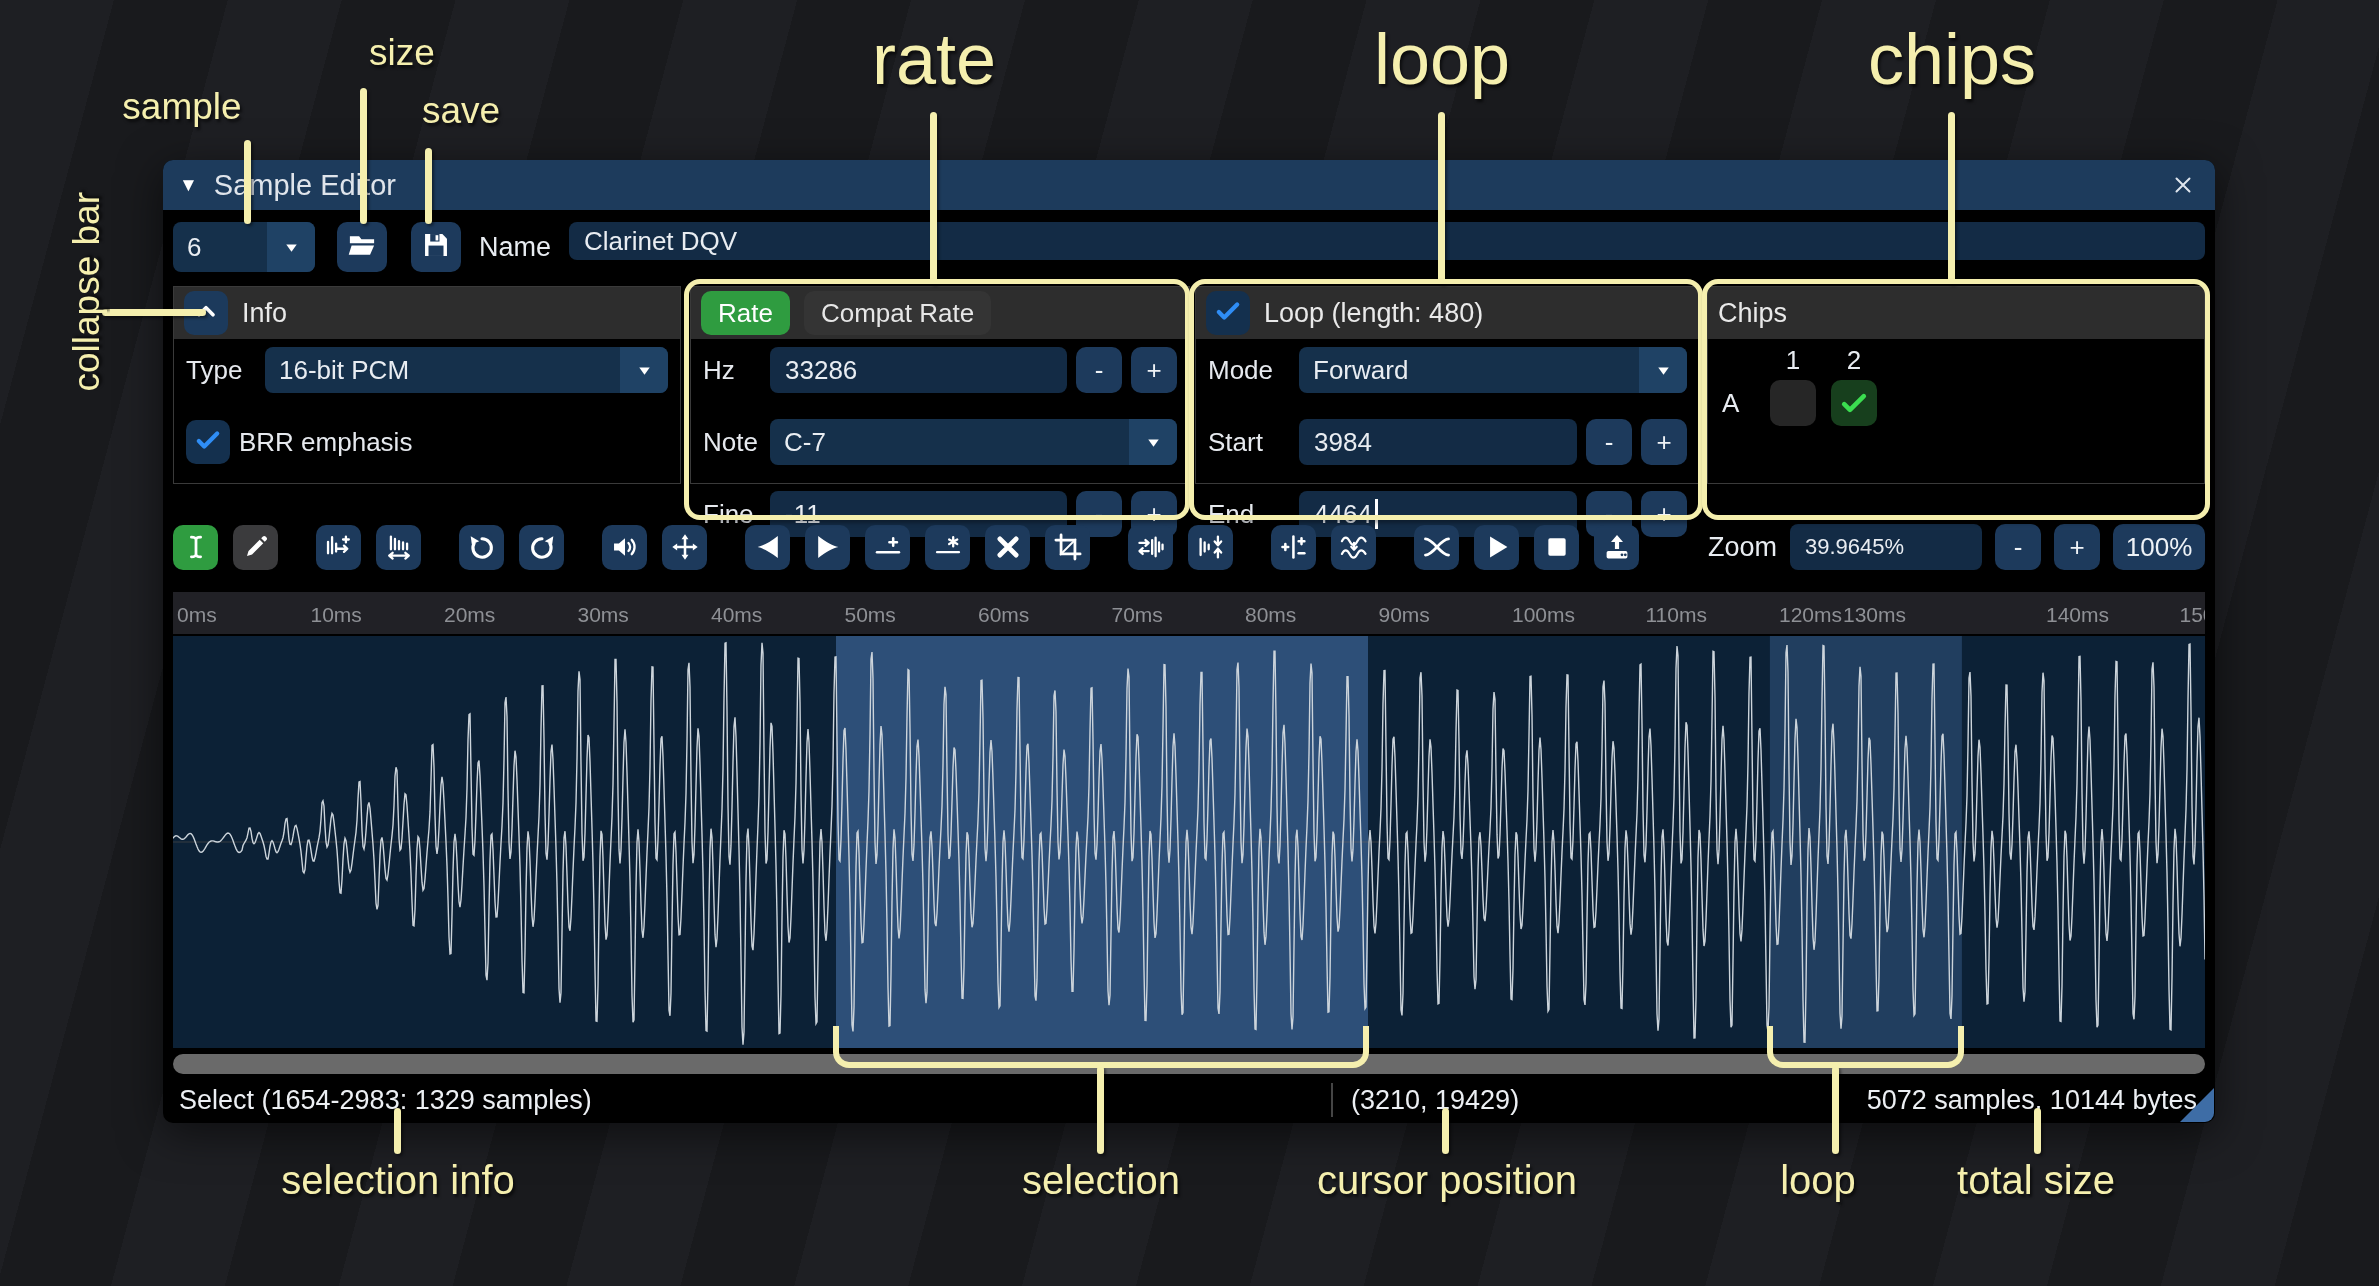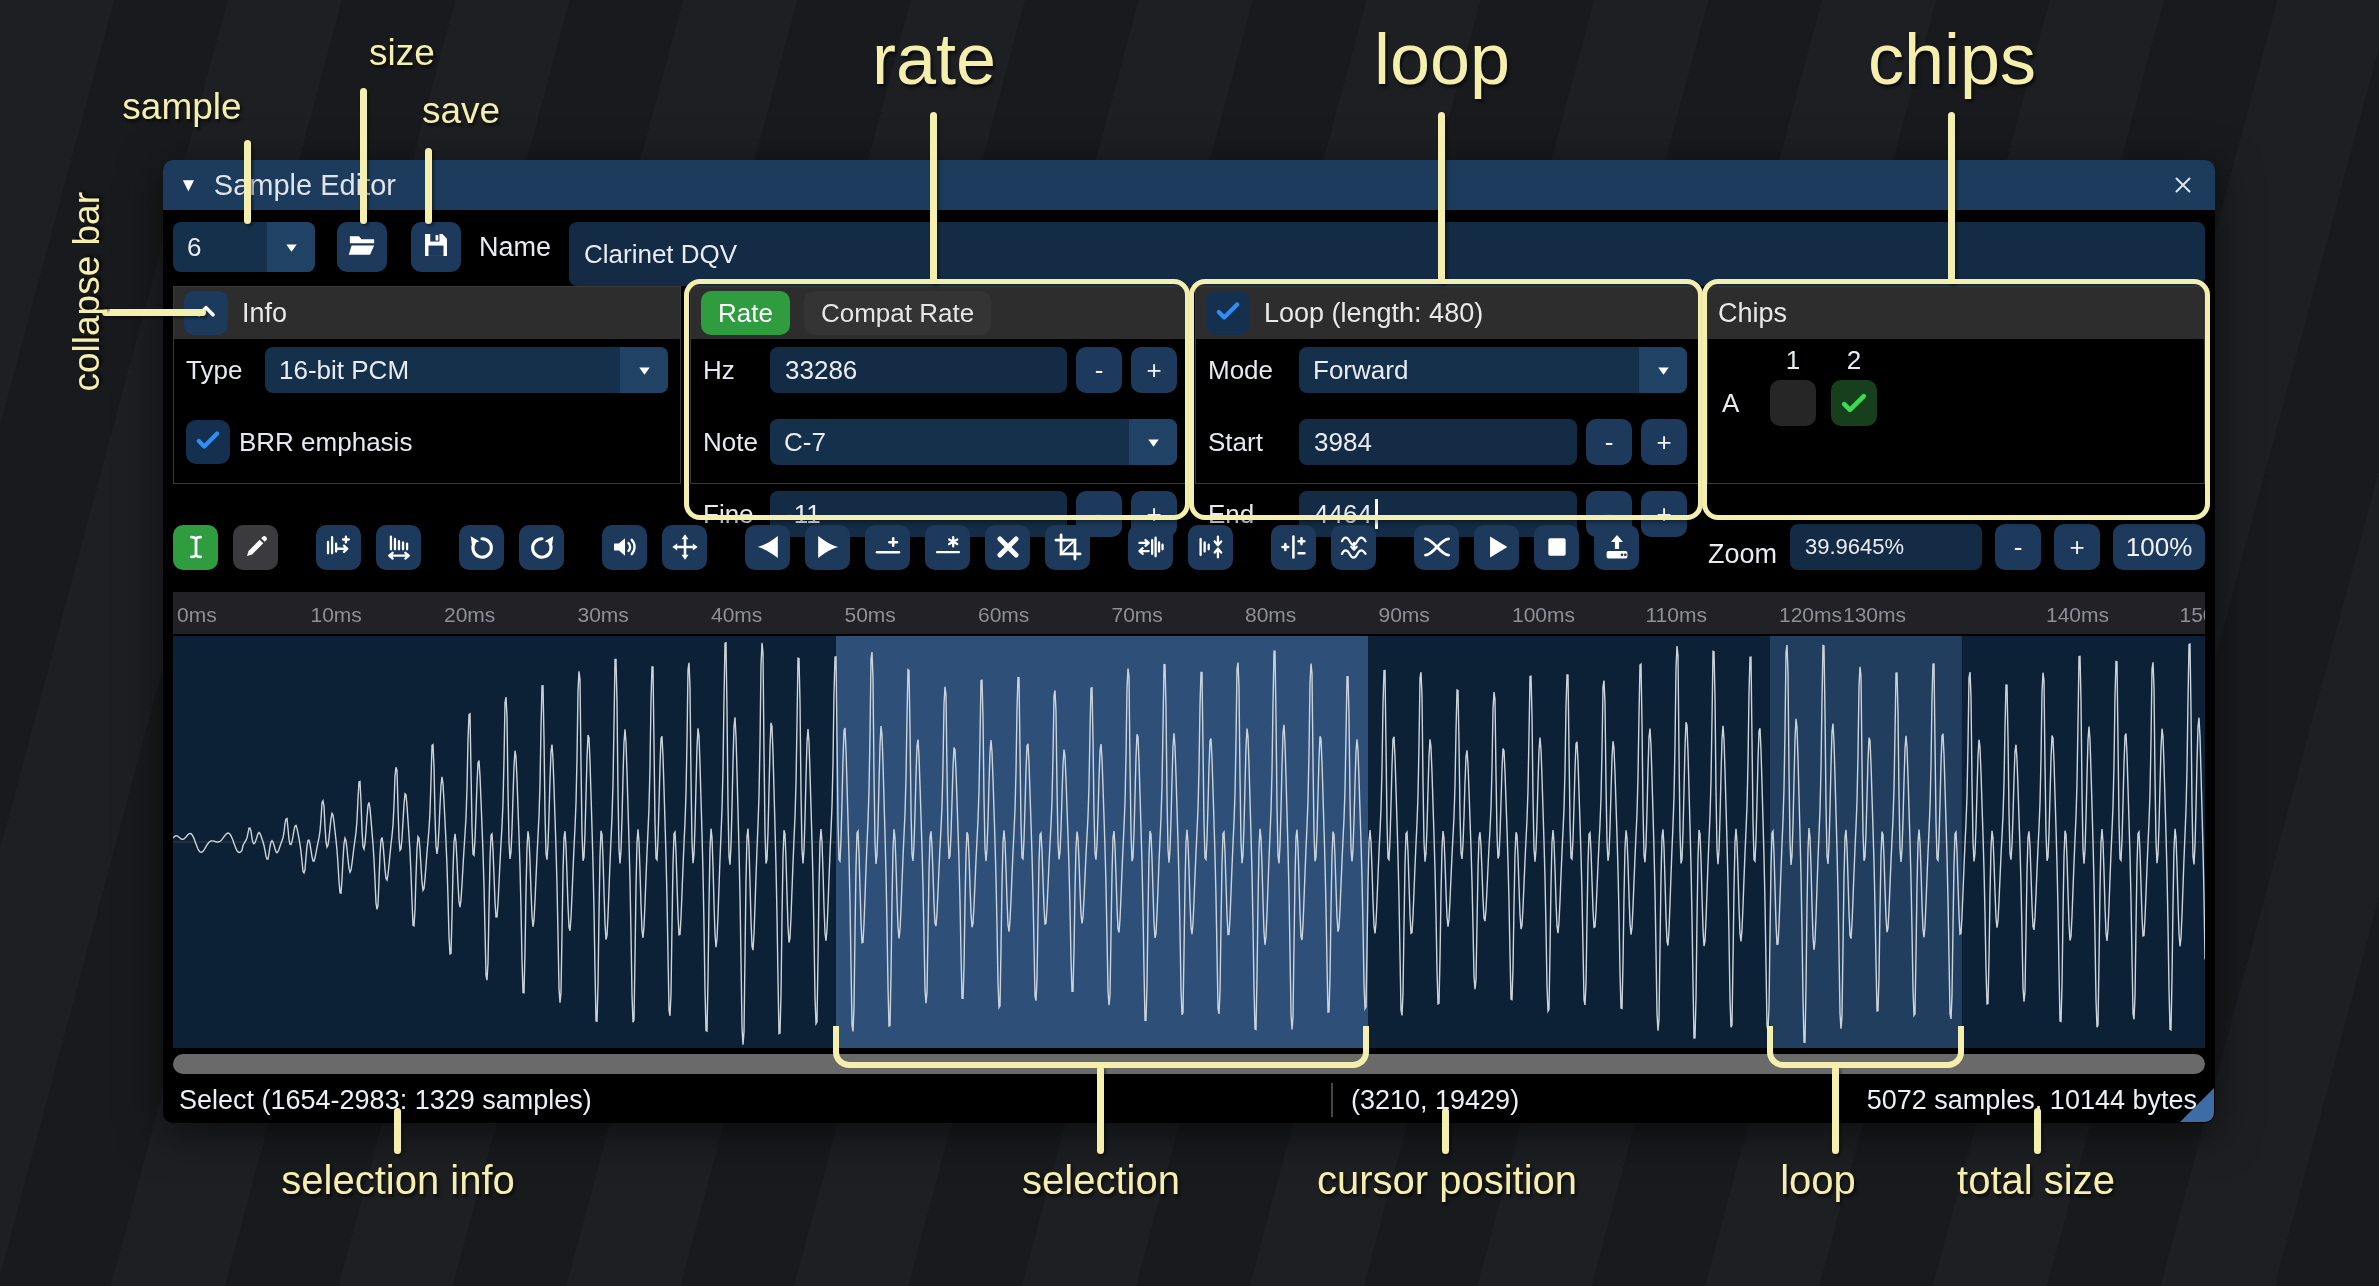--- a/index.html
+++ b/index.html
@@ -22,21 +22,21 @@
   .samplerow{position:absolute;left:10px;top:62px;width:2032px;height:52px;display:block;}
   .combo{display:flex;align-items:center;background:#15304b;border-radius:8px;height:50px;overflow:hidden;}
   .combo .combo-val{padding-left:14px;color:#e9edf2;font-size:26px;}
   .combo .combo-arrow{margin-left:auto;width:48px;height:100%;background:#1f4265;display:flex;align-items:center;justify-content:center;}
   .combo .combo-arrow svg{width:17px;height:17px;}
   .sample-combo{position:absolute;left:0;top:0;width:142px;}
   .ibtn{position:absolute;top:0;width:50px;height:50px;background:#1d3a5c;border-radius:10px;display:flex;align-items:center;justify-content:center;}
   .ibtn svg{width:30px;height:30px;}
   .ibtn.open{left:164px;} .ibtn.save{left:238px;}
   .namelbl{position:absolute;left:306px;top:0;height:50px;display:flex;align-items:center;color:#e8ecf1;font-size:27px;}
-  .input{background:#132b45;border-radius:8px;height:64px;display:flex;align-items:center;padding:0 15px;color:#e9edf2;font-size:26px;box-sizing:border-box;}
+  .input{background:#132b45;border-radius:8px;height:38px;display:flex;align-items:center;padding:0 15px;color:#e9edf2;font-size:26px;box-sizing:border-box;}
   .namefield{position:absolute;left:396px;top:0;width:1636px;}
   
   .panel{position:absolute;top:126px;height:198px;background:#000;border:1px solid #3a3a3a;box-sizing:border-box;}
   .panel.info{left:10px;width:508px;} .panel.rate{left:527px;width:500px;}
   .panel.loop{left:1032px;width:505px;} .panel.chips{left:1544px;width:498px;}
   .phead{height:52px;background:#2d2d2d;display:flex;align-items:center;gap:14px;padding:0 10px;}
   .ptitle{color:#e9e9e9;font-size:27px;}
   .sqbtn{width:44px;height:44px;background:#1c3a5c;border-radius:10px;display:flex;align-items:center;justify-content:center;flex:none;}
   .sqbtn.check{background:#14304e;}
   .sqbtn svg{width:28px;height:28px;}
@@ -61,21 +61,21 @@
   .chipbox{width:46px;height:46px;border-radius:10px;background:#262626;display:flex;align-items:center;justify-content:center;}
   .chipbox.on{background:#173f1d;}
   .chipbox svg{width:30px;height:30px;}
   
   .toolbar{position:absolute;left:10px;top:362px;width:2032px;height:50px;display:flex;align-items:center;}
   .tgroups{display:flex;gap:38px;align-items:center;}
   .tgroup{display:flex;gap:15px;align-items:center;}
   .tbtn{width:45px;height:45px;border-radius:10px;background:#1d3a5c;display:flex;align-items:center;justify-content:center;}
   .tbtn.green{background:#2f9c40;} .tbtn.gray{background:#3b3b3d;}
   .ticon svg{width:30px;height:30px;display:block;}
-  .zoomcluster{margin-left:auto;display:flex;align-items:flex-end;gap:13px;}
+  .zoomcluster{margin-left:auto;display:flex;align-items:center;gap:13px;}
   .zoomlbl{color:#e8ecf1;font-size:27px;}
   .zoomfield{width:192px;height:46px;font-size:22px;}
   .spin.wide{width:92px;}
   
   .ruler{position:absolute;left:10px;top:432px;width:2032px;height:44px;background:#212126;overflow:hidden;border-bottom:2px solid #000;box-sizing:border-box;}
   .ruler span{position:absolute;bottom:7px;color:#8e9095;font-size:21px;white-space:nowrap;}
   
   .waveholder{position:absolute;left:10px;top:476px;width:2032px;height:412px;}
   
   .scrollwrap{position:absolute;left:10px;top:894px;width:2032px;height:22px;}

